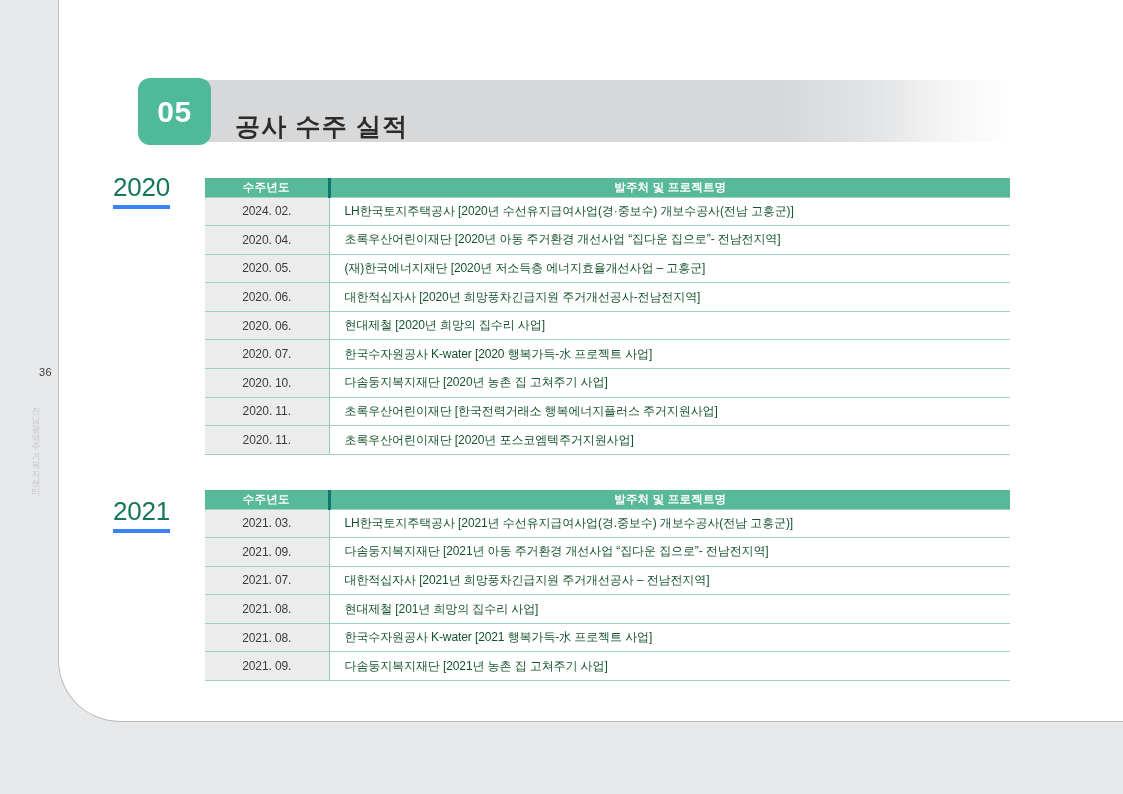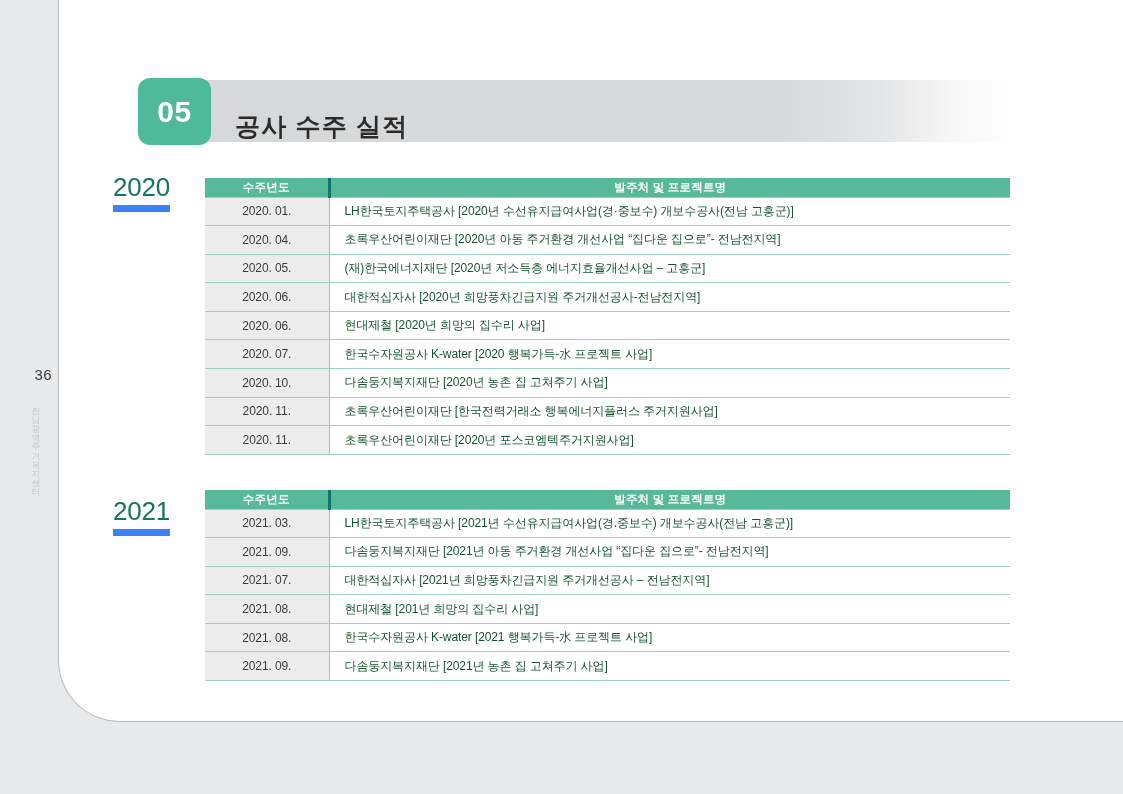--- a/index.html
+++ b/index.html
@@ -28,21 +28,21 @@
     border-bottom: 1px solid #b9bbbd;
     border-bottom-left-radius: 62px;
   }
 
   
   .page-number {
     position: absolute;
     left: 0px; top: 366px;
     width: 52px;
     text-align: right;
-    font-size: 15px;
+    font-size: 11px;
     color: #3a3a3a;
     letter-spacing: .4px;
   }
   .side-label {
     position: absolute;
     left: 23px; top: 400px;
     width: 18px;
     font-size: 9px;
     line-height: 11px;
     color: #c6c7c9;
@@ -95,21 +95,21 @@
   }
 
   
   .year-head {
     position: absolute;
     left: 113px;
     font-size: 26px;
     color: #14765a;
     letter-spacing: -.2px;
     padding-bottom: 4px;
-    border-bottom: 7px solid #3b82f6;
+    border-bottom: 4px solid #3b82f6;
     line-height: 1.05;
   }
 
   
   .perf-table {
     position: absolute;
     left: 205px;
     width: 805px;
     border-collapse: collapse;
     table-layout: fixed;
@@ -184,21 +184,21 @@
         <col class="c-proj">
       </colgroup>
     <thead>
       <tr>
         <th class="th-year">수주년도</th>
         <th class="th-proj">발주처 및 프로젝트명</th>
       </tr>
     </thead>
     <tbody id="tbody-2020">
         <tr>
-          <td class="td-year">2020. 01.</td>
+          <td class="td-year">2024. 02.</td>
           <td class="td-proj">LH한국토지주택공사 [2020년 수선유지급여사업(경·중보수) 개보수공사(전남 고흥군)]</td>
         </tr>
         <tr>
           <td class="td-year">2020. 04.</td>
           <td class="td-proj">초록우산어린이재단 [2020년 아동 주거환경 개선사업 “집다운 집으로”- 전남전지역]</td>
         </tr>
         <tr>
           <td class="td-year">2020. 05.</td>
           <td class="td-proj">(재)한국에너지재단 [2020년 저소득층 에너지효율개선사업 – 고흥군]</td>
         </tr>

